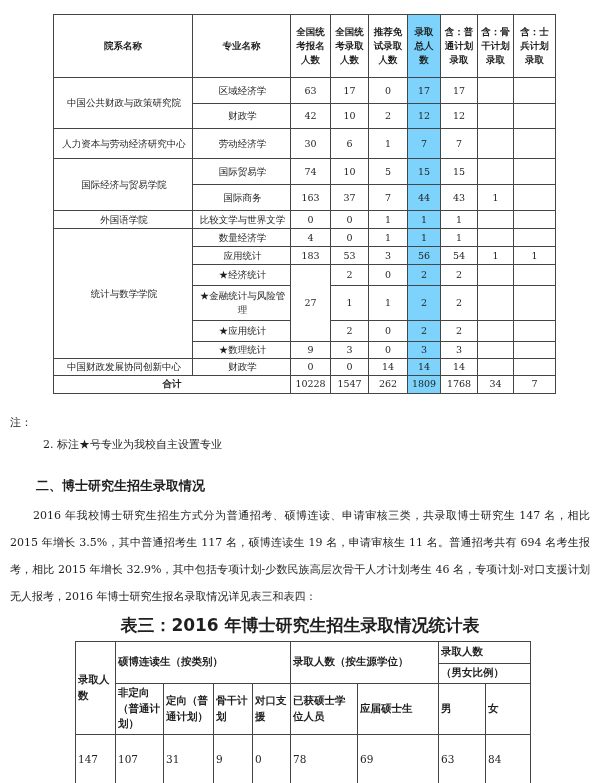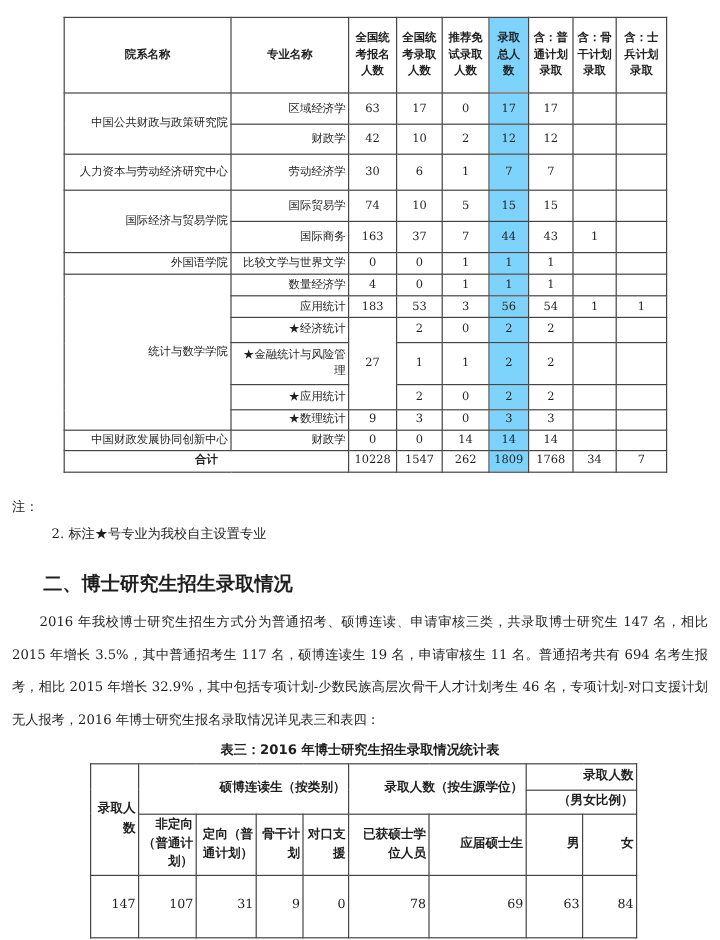--- a/index.html
+++ b/index.html
@@ -16,53 +16,53 @@
   td { border: 1px solid #454545; overflow: hidden; }
 
   
   #t1 { margin: 14px 0 0 53px; width: 502px; }
   #t1 td {
     font-size: 9.5px; line-height: 1.45;
     text-align: center; vertical-align: middle;
     padding: 1px 2px; word-break: break-all;
   }
   #t1 td.h { font-weight: bold; }
-  #t1 td.left { text-align: right; padding-left: 4px; }
+  #t1 td.left { text-align: center; padding-left: 4px; }
   .green { background: #7dd3fc; }
 
   
   .notes { margin: 18px 0 0 10px; font-size: 11px; line-height: 2.05; }
   .notes ol { margin: 0; padding: 0 0 0 33px; list-style: none; }
 
   
   .sec-heading {
     margin: 20px 0 0 36px;
-    font-size: 16px; font-weight: bold;
+    font-size: 13px; font-weight: bold;
     font-family: "DejaVu Sans", sans-serif;
   }
 
   
   .body-text {
     margin: 8px 10px 0 10px;
     font-size: 11px; line-height: 2.45;
     text-align: justify; text-indent: 23px;
   }
 
   
   .t3-caption {
     margin-top: 3px; width: 600px;
-    text-align: center; font-size: 11px; font-weight: bold;
+    text-align: center; font-size: 17px; font-weight: bold;
     font-family: "DejaVu Sans", sans-serif;
   }
 
   
   #t3 { margin: 4px 0 0 75px; width: 455px; }
   #t3 td {
     font-size: 10.5px; line-height: 1.5;
-    text-align: right; vertical-align: middle;
+    text-align: left; vertical-align: middle;
     padding: 1px 2px; word-break: break-all;
   }
   #t3 td.h { font-weight: bold; }
 </style>
 </head>
 <body>
 
 <div class="page">
 
   <table id="t1">

